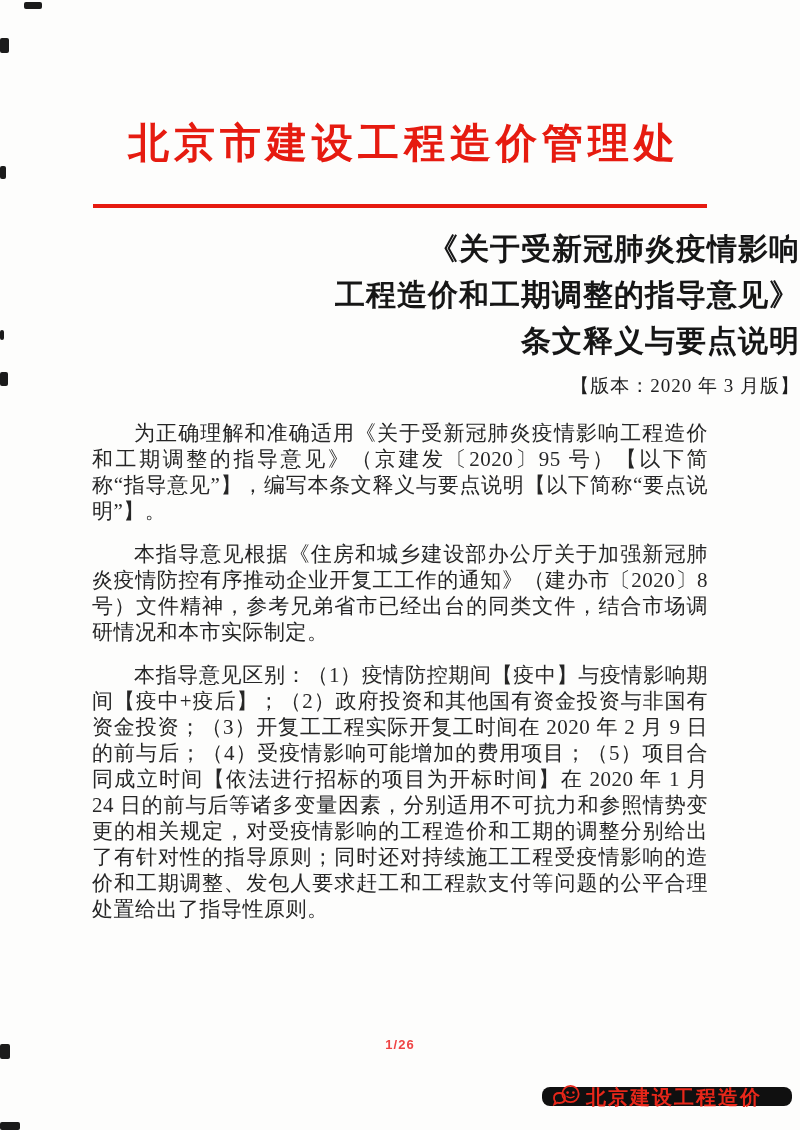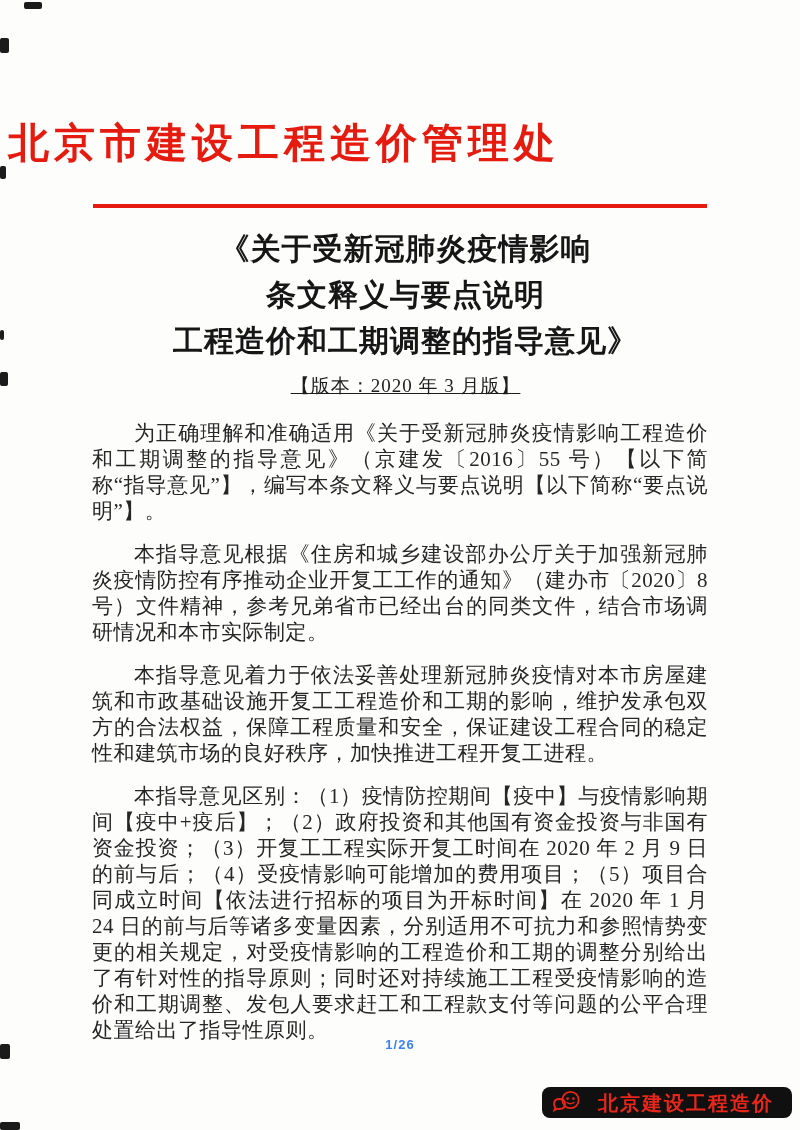--- a/index.html
+++ b/index.html
@@ -19,55 +19,54 @@
   .m3 { left: 0;     top: 166px;  width: 6px;  height: 13px; }
   .m4 { left: 0;     top: 330px;  width: 4px;  height: 10px; }
   .m5 { left: 0;     top: 372px;  width: 8px;  height: 14px; }
   .m6 { left: 0;     top: 1044px; width: 10px; height: 15px; }
   .m7 { left: 0;     top: 1122px; width: 20px; height: 8px; }
 
   
   .org-title {
     position: absolute;
     top: 116px; left: 0; right: 0;
-    text-align: left;
+    text-align: center;
     font-size: 41px;
     font-weight: 700;
     letter-spacing: 5px;
     color: var(--accent, #e61b10);
     white-space: nowrap;
     padding-left: 8px;
   }
   .header-rule {
     position: absolute;
     top: 204px; left: 93px;
     width: 614px; height: 4px;
     background: var(--accent, #e61b10);
   }
 
   
   .title-block {
     position: absolute;
     top: 226px; left: 11px; right: 0;
-    text-align: center;
+    text-align: right;
     color: #161616;
   }
   .title-line {
     font-size: 30px;
     font-weight: 700;
     line-height: 46px;
     letter-spacing: 1px;
   }
   .version-line {
     margin-top: 9px;
     font-size: 19px;
     font-weight: 400;
     color: #1d1d1d;
     letter-spacing: 1px;
-    text-decoration: underline;
   }
 
   
   .doc-body {
     position: absolute;
     top: 420px; left: 92px;
     width: 616px;
     color: #262626;
   }
   .doc-body p {
@@ -82,34 +81,34 @@
   .doc-body p span.bold { font-weight: 400; }
 
   
   .page-number {
     position: absolute;
     top: 1037px; left: 0; right: 0;
     text-align: center;
     font-family: "Liberation Sans", "DejaVu Sans", sans-serif;
     font-size: 13px;
     font-weight: 700;
-    color: #3b82f6;
+    color: #ef4444;
     letter-spacing: 1px;
   }
 
   
   .wechat-bar {
     position: absolute;
     top: 1087px; left: 542px;
-    width: 250px; height: 31px;
+    width: 250px; height: 19px;
     background: var(--footer-bar, #101010);
     border-radius: 8px;
     display: flex;
     align-items: center;
-    gap: 17px;
+    gap: 5px;
     padding-left: 9px;
     box-sizing: border-box;
   }
   .wechat-bar .label {
     color: var(--footer-text, #e8271a);
     font-size: 20px;
     font-weight: 700;
     letter-spacing: 2px;
     white-space: nowrap;
     line-height: 1;
@@ -127,29 +126,28 @@
   <div class="scan-mark m4"></div>
   <div class="scan-mark m5"></div>
   <div class="scan-mark m6"></div>
   <div class="scan-mark m7"></div>
 
   <div class="org-title">北京市建设工程造价管理处</div>
   <div class="header-rule"></div>
 
   <div class="title-block">
     <div class="title-line">《关于受新冠肺炎疫情影响</div>
+    <div class="title-line">工程造价和工期调整的指导意见》</div>
     <div class="title-line">条文释义与要点说明</div>
-    <div class="title-line">工程造价和工期调整的指导意见》</div>
     <div class="version-line">【版本：2020 年 3 月版】</div>
   </div>
 
   <main class="doc-body">
-      <p><span>为正确理解和准确适用《关于受新冠肺炎疫情影响工程造价和工期调整的指导意见》（京建发〔2016〕55 号）【以下简称“指导意见”】，编写本条文释义与要点说明【以下简称“要点说明”】。</span></p>
+      <p><span>为正确理解和准确适用《关于受新冠肺炎疫情影响工程造价和工期调整的指导意见》（京建发〔2020〕95 号）【以下简称“指导意见”】，编写本条文释义与要点说明【以下简称“要点说明”】。</span></p>
       <p><span>本指导意见根据《住房和城乡建设部办公厅关于加强新冠肺炎疫情防控有序推动企业开复工工作的通知》（建办市〔2020〕8 号）文件精神，参考兄弟省市已经出台的同类文件，结合市场调研情况和本市实际制定。</span></p>
-      <p><span>本指导意见着力于依法妥善处理新冠肺炎疫情对本市房屋建筑和市政基础设施开复工工程造价和工期的影响，维护发承包双方的合法权益，保障工程质量和安全，保证建设工程合同的稳定性和建筑市场的良好秩序，加快推进工程开复工进程。</span></p>
       <p><span>本指导意见区别：（1）疫情防控期间</span><span class="bold">【疫中】与</span><span>疫情影响期间</span><span class="bold">【疫中+疫后】</span><span>；（2）政府投资和其他国有资金投资</span><span class="bold">与</span><span>非国有资金投资；（3）开复工工程实际开复工时间在 2020 年 2 月 9 日的前</span><span class="bold">与</span><span>后；（4）受疫情影响可能增加的费用项目；（5）项目合同成立时间</span><span class="bold">【依法进行招标的项目为开标时间】</span><span>在 2020 年 1 月 24 日的前</span><span class="bold">与</span><span>后等诸多变量因素，分别适用不可抗力和</span><span class="bold">参照</span><span>情势变更的相关规定，对受疫情影响的工程造价和工期的调整分别给出了有针对性的指导原则；同时还对持续施工工程受疫情影响的造价和工期调整、发包人要求赶工和工程款支付等问题的公平合理处置给出了指导性原则。</span></p>
     </main>
 
   <div class="page-number">1/26</div>
 
   <div class="wechat-bar">
     <svg class="wechat-icon-svg" width="30" height="26" viewBox="0 0 30 26" aria-hidden="true">
 
       <path d="M3 14 q0 -5 5.5 -5 q5.5 0 5.5 5 q0 5 -5.5 5 q-1.2 0 -2.2 -0.3 l-3 1.6 l1 -2.8 q-1.3 -1.3 -1.3 -3.5 z" fill="none" stroke="var(--footer-text, #e8271a)" stroke-width="1.8"></path>
 

